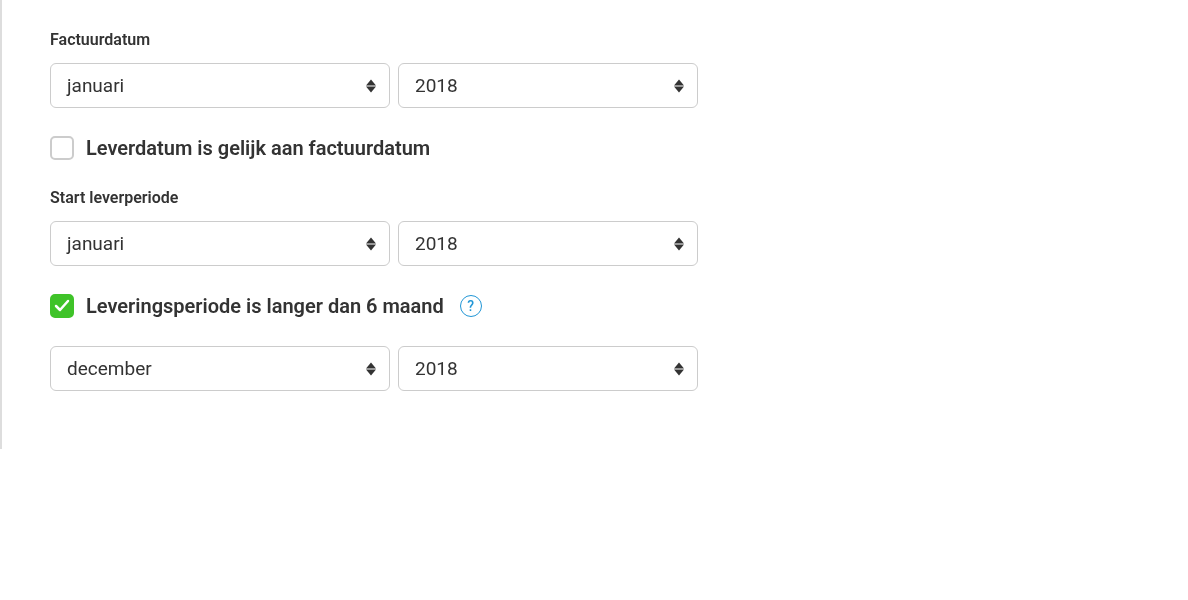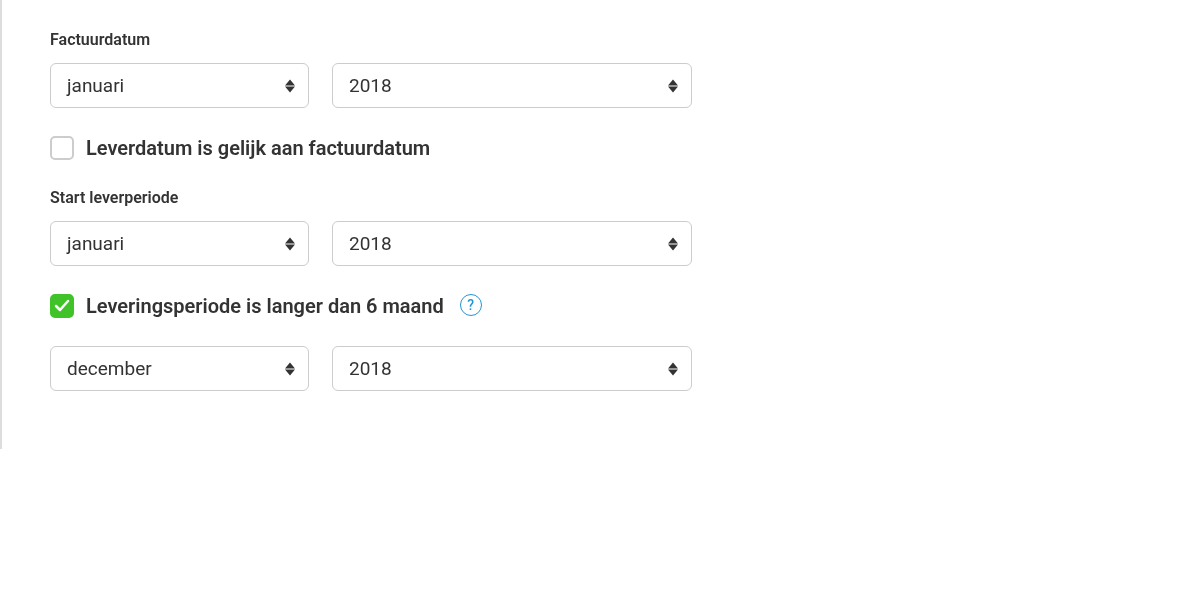--- a/index.html
+++ b/index.html
@@ -39,25 +39,24 @@
       border-radius: 6px;
       background: #fff;
       padding: 10px 44px 10px 16px;
       font-size: 19px;
       color: #333;
       cursor: pointer;
       min-width: 150px;
       font-family: inherit;
     }
     .select-wrap.month .select-box {
-      width: 259px;
+      width: 340px;
     }
     .select-wrap.year .select-box {
-      width: 360px;
-      margin-left: 15px;
+      width: 300px;
     }
     .sort-arrows {
       position: absolute;
       right: 14px;
       top: 50%;
       transform: translateY(-50%);
       pointer-events: none;
       display: flex;
       flex-direction: column;
       gap: 1px;
@@ -71,20 +70,21 @@
       border-right: 5px solid transparent;
     }
     .sort-arrows::before {
       border-bottom: 6px solid #333;
     }
     .sort-arrows::after {
       border-top: 6px solid #333;
     }
     .checkbox-row {
       display: flex;
+      align-items: center;
       gap: 12px;
       margin-bottom: 28px;
     }
     .checkbox {
       width: 24px;
       height: 24px;
       border: 2px solid #ccc;
       border-radius: 5px;
       background: #fff;
       cursor: pointer;

